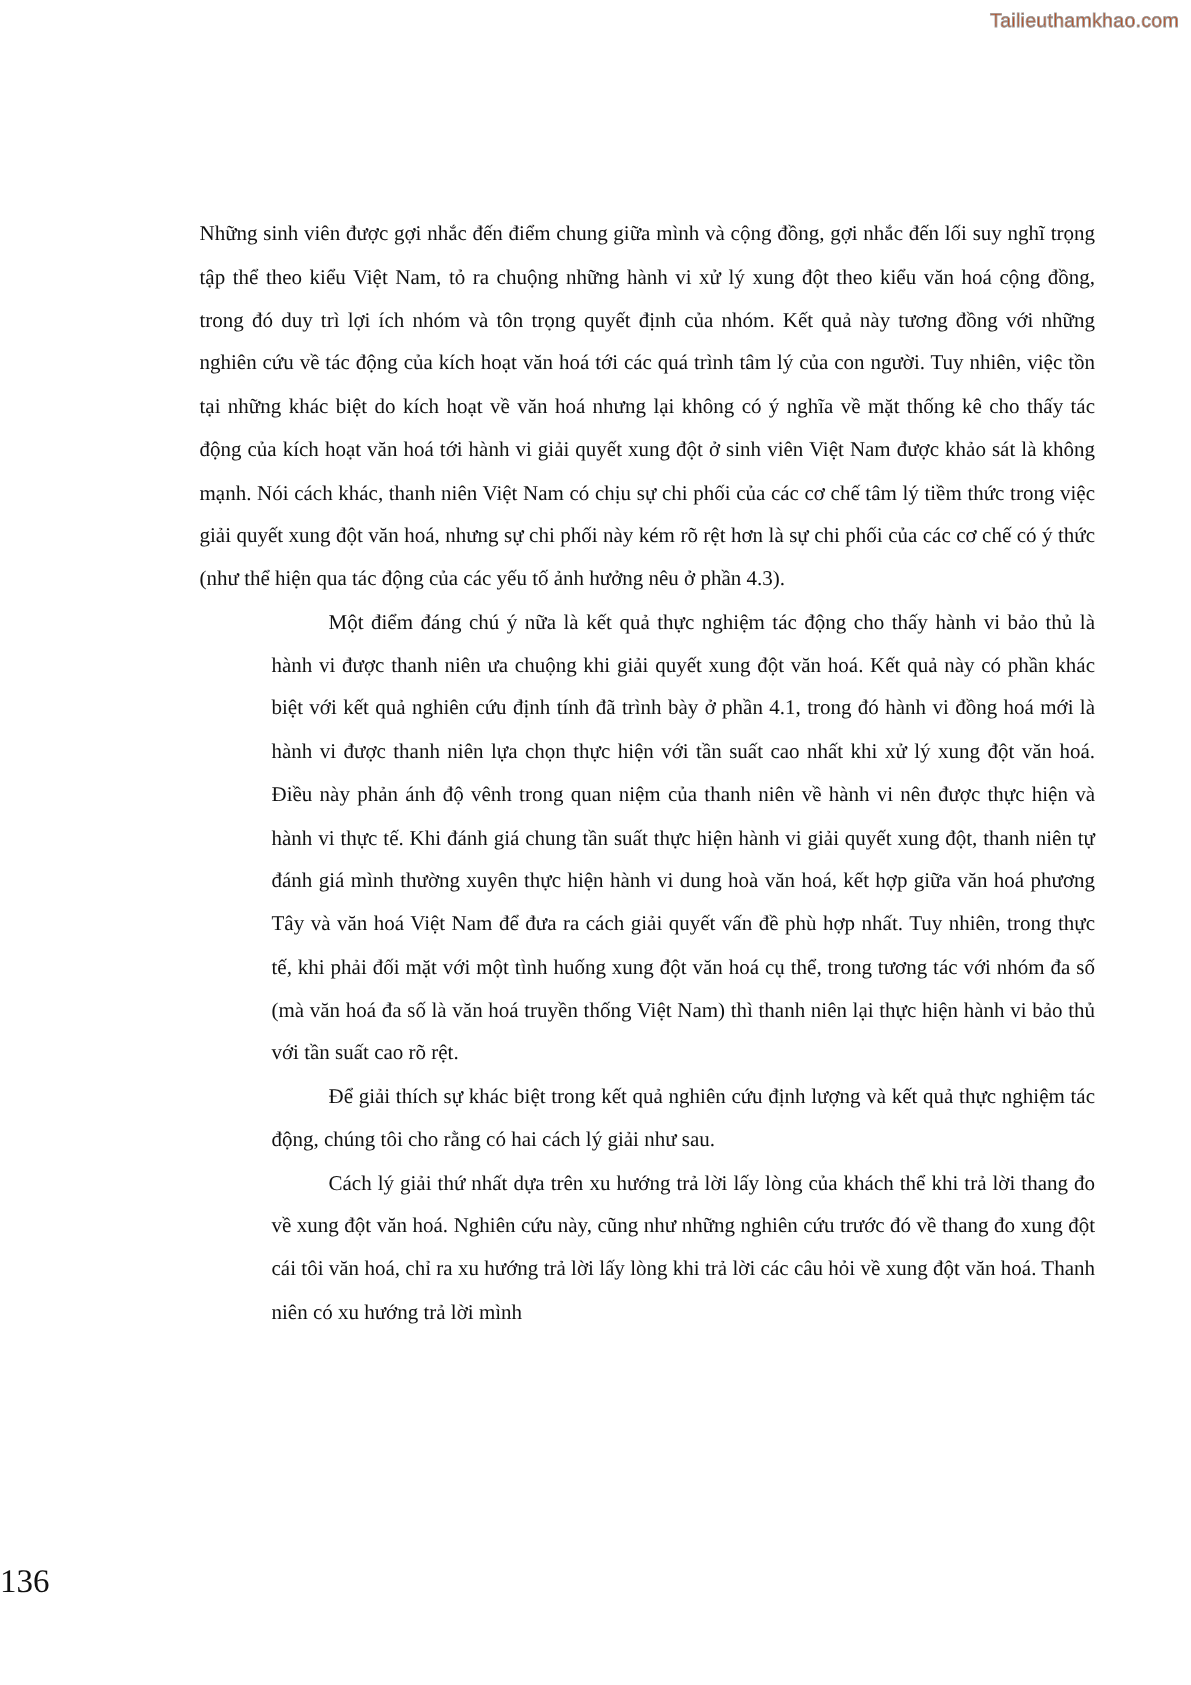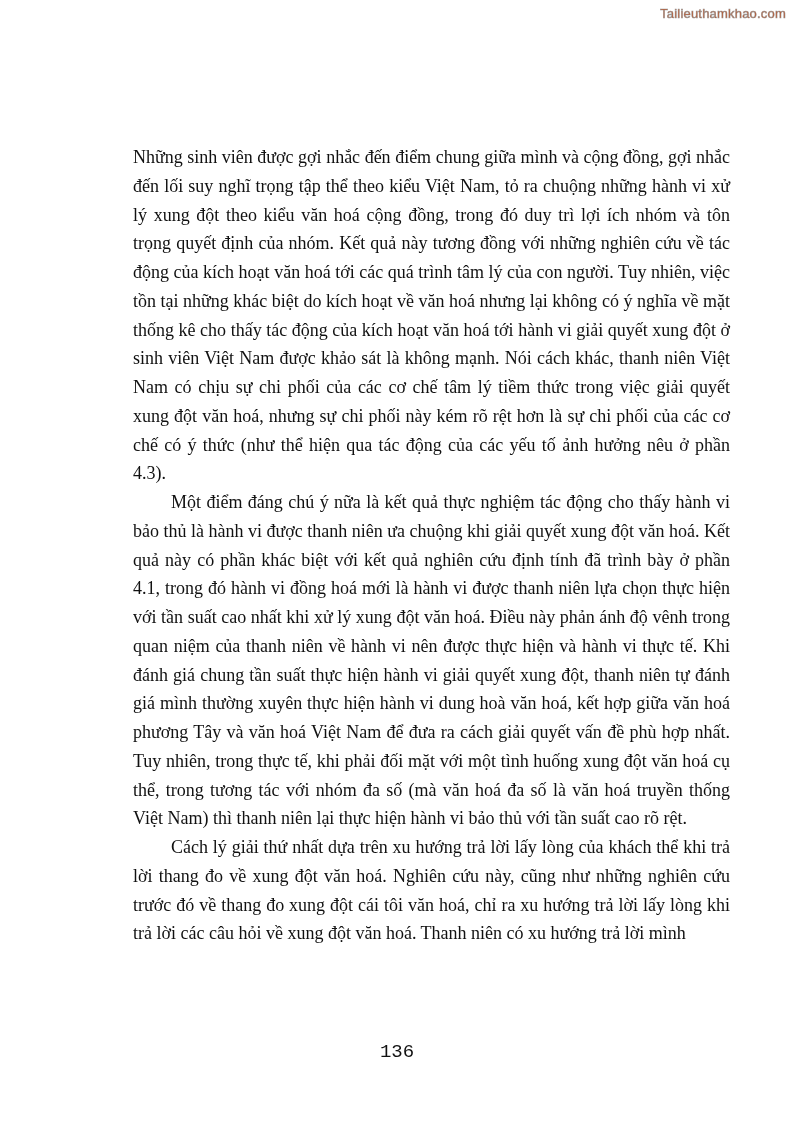--- a/index.html
+++ b/index.html
@@ -6,35 +6,36 @@
   body { width: 794px; height: 1123px; position: relative; overflow: hidden; }
   .watermark {
     position: absolute; top: 6px; right: 8px;
     font-family: "Liberation Sans", sans-serif; font-size: 13px;
     color: #c2410c;
     -webkit-text-stroke: 0.6px #9a9a9a;
     letter-spacing: 0.2px;
   }
   .page-body {
     position: absolute; left: 133px; top: 143px; width: 597px;
-    font-family: "Liberation Serif", serif; font-size: 18px;
+    font-family: "Liberation Serif", serif; font-size: 14px;
     line-height: 28.75px; color: #111111;
     text-align: justify;
   }
   .page-body p { margin: 0; }
-  .page-body p.indent { text-indent: 38px; }
+  .page-body p.indent { text-indent: 38px; margin-left: 48px; }
   .page-number {
-    position: absolute; top: 1041px; left: 0; width: 794px; text-align: center;
-    font-family: Liberation Mono, monospace; font-size: 19px; color: #111111;
+    position: absolute; top: 1041px; left: 0; width: 794px; 
+    font-family: Liberation Serif, serif; font-size: 22px; color: #111111;
   }
 </style>
 </head>
 <body>
 
 <div class="watermark">Tailieuthamkhao.com</div>
 
 <div class="page-body">
   <p>Những sinh viên được gợi nhắc đến điểm chung giữa mình và cộng đồng, gợi nhắc đến lối suy nghĩ trọng tập thể theo kiểu Việt Nam, tỏ ra chuộng những hành vi xử lý xung đột theo kiểu văn hoá cộng đồng, trong đó duy trì lợi ích nhóm và tôn trọng quyết định của nhóm. Kết quả này tương đồng với những nghiên cứu về tác động của kích hoạt văn hoá tới các quá trình tâm lý của con người. Tuy nhiên, việc tồn tại những khác biệt do kích hoạt về văn hoá nhưng lại không có ý nghĩa về mặt thống kê cho thấy tác động của kích hoạt văn hoá tới hành vi giải quyết xung đột ở sinh viên Việt Nam được khảo sát là không mạnh. Nói cách khác, thanh niên Việt Nam có chịu sự chi phối của các cơ chế tâm lý tiềm thức trong việc giải quyết xung đột văn hoá, nhưng sự chi phối này kém rõ rệt hơn là sự chi phối của các cơ chế có ý thức (như thể hiện qua tác động của các yếu tố ảnh hưởng nêu ở phần 4.3).</p>
   <p class="indent">Một điểm đáng chú ý nữa là kết quả thực nghiệm tác động cho thấy hành vi bảo thủ là hành vi được thanh niên ưa chuộng khi giải quyết xung đột văn hoá. Kết quả này có phần khác biệt với kết quả nghiên cứu định tính đã trình bày ở phần 4.1, trong đó hành vi đồng hoá mới là hành vi được thanh niên lựa chọn thực hiện với tần suất cao nhất khi xử lý xung đột văn hoá. Điều này phản ánh độ vênh trong quan niệm của thanh niên về hành vi nên được thực hiện và hành vi thực tế. Khi đánh giá chung tần suất thực hiện hành vi giải quyết xung đột, thanh niên tự đánh giá mình thường xuyên thực hiện hành vi dung hoà văn hoá, kết hợp giữa văn hoá phương Tây và văn hoá Việt Nam để đưa ra cách giải quyết vấn đề phù hợp nhất. Tuy nhiên, trong thực tế, khi phải đối mặt với một tình huống xung đột văn hoá cụ thể, trong tương tác với nhóm đa số (mà văn hoá đa số là văn hoá truyền thống Việt Nam) thì thanh niên lại thực hiện hành vi bảo thủ với tần suất cao rõ rệt.</p>
+  <p class="indent">Để giải thích sự khác biệt trong kết quả nghiên cứu định lượng và kết quả thực nghiệm tác động, chúng tôi cho rằng có hai cách lý giải như sau.</p>
   <p class="indent">Cách lý giải thứ nhất dựa trên xu hướng trả lời lấy lòng của khách thể khi trả lời thang đo về xung đột văn hoá. Nghiên cứu này, cũng như những nghiên cứu trước đó về thang đo xung đột cái tôi văn hoá, chỉ ra xu hướng trả lời lấy lòng khi trả lời các câu hỏi về xung đột văn hoá. Thanh niên có xu hướng trả lời mình</p>
 </div>
 
 <div class="page-number">136</div>
 
 </body></html>

